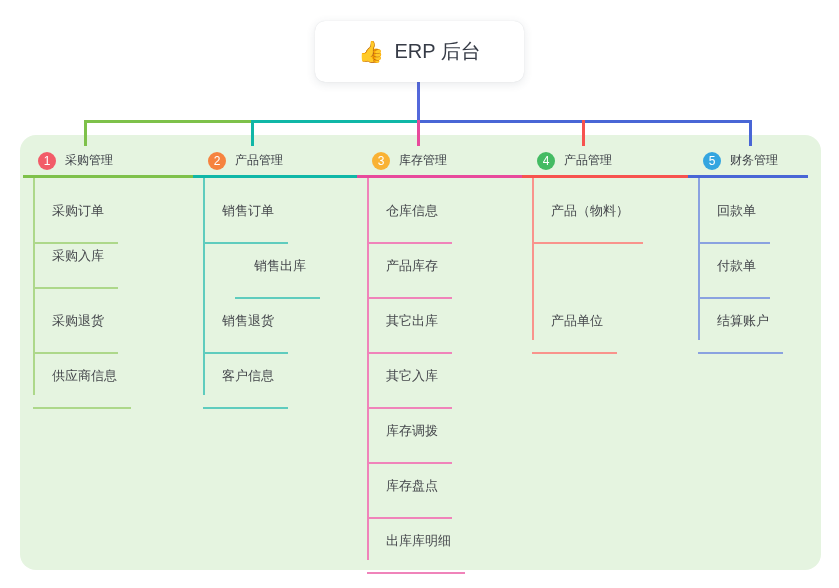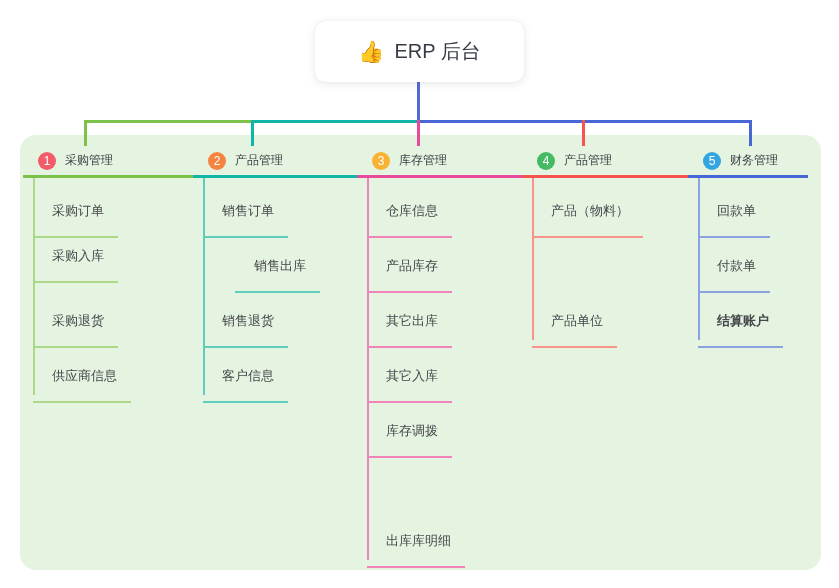--- a/index.html
+++ b/index.html
@@ -53,21 +53,21 @@
     flex: 0 0 auto;
   }
   .branch-title {
     font-size: 12px; font-weight: 500; color: #3B3E45;
     white-space: nowrap;
   }
   .trunk { position: absolute; left: 10px; width: 2px; }
   .child {
     position: absolute; left: 10px;
     font-size: 13px; color: #45474C;
-    padding: 0 14px 16px 19px;
+    padding: 0 14px 22px 19px;
     border-bottom: 2px solid #999;
     white-space: nowrap;
     cursor: pointer;
   }
 </style>
 </head>
 <body>
 
 <div class="canvas">
 
@@ -116,36 +116,37 @@
         <div class="branch-header" style="width: 175px; border-bottom-color: rgb(232, 74, 156);">
           <span class="badge" style="background: rgb(249, 178, 52);">3</span>
           <span class="branch-title">库存管理</span>
         </div>
         <div class="trunk" style="top: 32px; height: 382px; background: rgb(240, 131, 186);"></div>
         <div class="child" style="top: 56px; border-bottom-color: rgb(240, 131, 186);">仓库信息</div>
         <div class="child" style="top: 111px; border-bottom-color: rgb(240, 131, 186);">产品库存</div>
         <div class="child" style="top: 166px; border-bottom-color: rgb(240, 131, 186);">其它出库</div>
         <div class="child" style="top: 221px; border-bottom-color: rgb(240, 131, 186);">其它入库</div>
         <div class="child" style="top: 276px; border-bottom-color: rgb(240, 131, 186);">库存调拨</div>
+        <div class="child" style="top: 331px; border-bottom-color: rgb(240, 131, 186);">库存盘点</div>
         <div class="child" style="top: 386px; border-bottom-color: rgb(240, 131, 186);">出库库明细</div>
       </div>
       <div class="branch" style="left: 522px;">
         <div class="branch-header" style="width: 168px; border-bottom-color: rgb(247, 83, 79);">
           <span class="badge" style="background: rgb(68, 187, 99);">4</span>
           <span class="branch-title">产品管理</span>
         </div>
         <div class="trunk" style="top: 32px; height: 162px; background: rgb(249, 147, 140);"></div>
         <div class="child" style="top: 56px; border-bottom-color: rgb(249, 147, 140);">产品（物料）</div>
         <div class="child" style="top: 166px; border-bottom-color: rgb(249, 147, 140);">产品单位</div>
       </div>
       <div class="branch" style="left: 688px;">
         <div class="branch-header" style="width: 120px; border-bottom-color: rgb(73, 102, 214);">
           <span class="badge" style="background: rgb(52, 165, 224);">5</span>
           <span class="branch-title">财务管理</span>
         </div>
         <div class="trunk" style="top: 32px; height: 162px; background: rgb(138, 162, 224);"></div>
         <div class="child" style="top: 56px; border-bottom-color: rgb(138, 162, 224);">回款单</div>
         <div class="child" style="top: 111px; border-bottom-color: rgb(138, 162, 224);">付款单</div>
-        <div class="child" style="top: 166px; border-bottom-color: rgb(138, 162, 224); font-weight: bold;">结算账户</div>
+        <div class="child" style="top: 166px; border-bottom-color: rgb(138, 162, 224);">结算账户</div>
       </div>
     </div>
 
 </div>
 
 </body></html>

